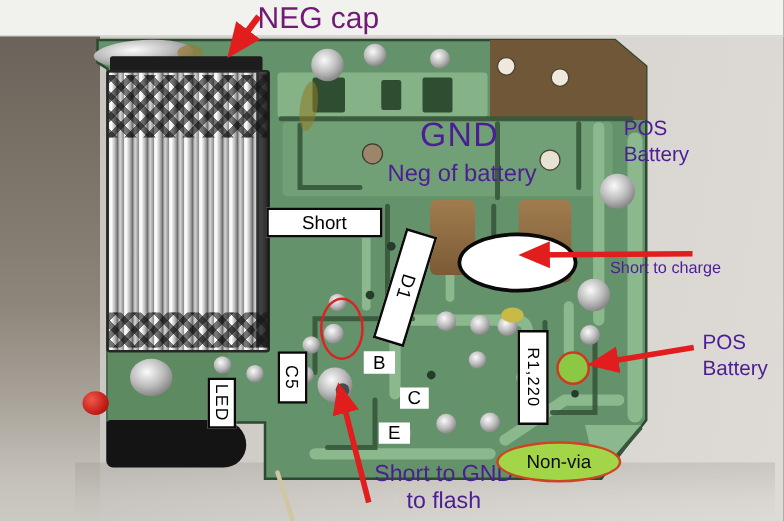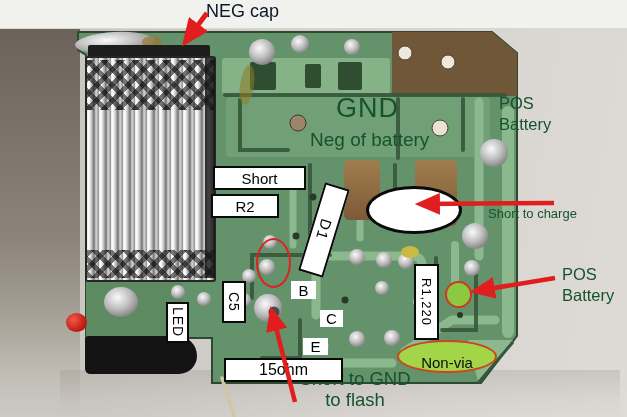--- a/index.html
+++ b/index.html
@@ -8,21 +8,21 @@
   .abs{position:absolute;}
   
   #bg-main{left:0;top:28px;width:627px;height:389px;
     background:linear-gradient(100deg,#c6c3be 0%,#d2cfca 45%,#d9d6d1 70%,#dedbd6 100%);}
   #bg-left{left:0;top:28px;width:80px;height:389px;
     background:linear-gradient(180deg,#6b635a 0%,#7d7569 30%,#8d857a 55%,#a8a298 75%,#c3bfb8 90%,#ccc9c3 100%);}
   #bg-bottomshadow{left:60px;top:370px;width:560px;height:47px;
     background:linear-gradient(180deg,rgba(140,135,128,.25),rgba(120,115,108,.05) 60%,rgba(255,255,255,0));}
   
   #banner{left:0;top:0;width:627px;height:28px;background:#f1f1ee;border-bottom:1px solid #d8d8d3;}
-  #neg-cap-label{left:206px;top:1px;font-size:18px;color:#0f172a;}
+  #neg-cap-label{left:206px;top:1px;font-size:24px;color:#701a75;}
   
   #lens{left:85px;top:56px;width:127px;height:222px;border:2px solid #262626;border-radius:3px;
     background:repeating-linear-gradient(90deg,#e9e9e9 0px,#ffffff 2px,#b6b6b6 5px,#6f6f6f 7px,#d8d8d8 9px,#8d8d8d 12px);}
   .teeth{left:0;width:127px;background:
     repeating-linear-gradient(135deg,rgba(10,10,10,.55) 0 5px,rgba(255,255,255,0) 5px 11px),
     repeating-linear-gradient(45deg,rgba(10,10,10,.55) 0 5px,rgba(255,255,255,0) 5px 11px);}
   #teeth-top{top:2px;height:50px;}
   #teeth-bottom{top:192px;height:28px;}
   #lens-cap{left:88px;top:45px;width:122px;height:13px;background:#1d1d1d;border-radius:2px;}
   #lens-side{left:205px;top:58px;width:10px;height:220px;background:rgba(22,22,22,.82);}
@@ -40,36 +40,36 @@
   #r2-box{left:211px;top:194px;width:64px;height:20px;}
   #d1-box{left:311px;top:184px;width:22px;height:88px;transform:rotate(17deg);}
   #c5-box{left:222px;top:281px;width:20px;height:38px;font-size:14px;}
   #led-box{left:166px;top:302px;width:19px;height:37px;font-size:14px;}
   #b-box{left:291px;top:281px;width:25px;height:18px;}
   #c-box{left:320px;top:310px;width:23px;height:17px;}
   #e-box{left:303px;top:338px;width:25px;height:17px;}
   #ohm-box{left:224px;top:358px;width:115px;height:20px;font-size:16px;}
   #r1-box{left:414px;top:264px;width:21px;height:72px;font-size:13px;}
   
-  .anno{color:#14532d;white-space:pre-line;}
+  .anno{color:#4c1d95;white-space:pre-line;}
   #gnd-label{left:336px;top:93px;font-size:27px;letter-spacing:1px;}
   #negbat-label{left:310px;top:129px;font-size:19px;}
   #posbat-top{left:499px;top:93px;font-size:16.5px;line-height:1.25;}
   #short-charge{left:488px;top:206px;font-size:13px;}
   #posbat-right{left:562px;top:264px;font-size:16.5px;line-height:1.25;}
   #short-gnd{left:288px;top:369px;width:134px;text-align:center;font-size:18.5px;line-height:1.12;}
   
   #white-ellipse{left:366px;top:186px;width:90px;height:42px;background:#fff;
     border:3px solid #0a0a0a;border-radius:50%;}
   #red-circle{left:256px;top:238px;width:31px;height:46px;border:2px solid #dd2222;
     border-radius:50%;background:transparent;}
   #green-dot{left:445px;top:281px;width:23px;height:23px;border-radius:50%;
     background:#8cc943;border:2px solid #cc3a22;}
-  #nonvia{left:397px;top:340px;width:96px;height:29px;border-radius:50%;
-    background:#a2d548;border:2px solid #cc4422;display:flex;align-items:flex-end;
+  #nonvia{left:397px;top:353px;width:96px;height:29px;border-radius:50%;
+    background:#a2d548;border:2px solid #cc4422;display:flex;align-items:center;
     justify-content:center;font-size:15px;color:#0c0c0c;}
   svg{display:block;}
 </style>
 </head>
 <body>
 
 <div id="stage">
 
   <div class="abs" id="bg-main"></div>
   <div class="abs" id="bg-left"></div>
@@ -201,28 +201,26 @@
 to flash</div>
 
   <div class="abs" id="white-ellipse"></div>
   <div class="abs" id="red-circle"></div>
   <div class="abs" id="green-dot"></div>
   <div class="abs" id="nonvia">
     <span>Non-via</span>
   </div>
 
   <div class="abs clabel" id="short-box">Short</div>
-  <div class="abs clabel" id="r2-box">R2</div>
   <div class="abs clabel vlabel" id="d1-box">D1</div>
   <div class="abs clabel vlabel" id="c5-box">C5</div>
   <div class="abs clabel vlabel" id="led-box">LED</div>
   <div class="abs nlabel" id="b-box">B</div>
   <div class="abs nlabel" id="c-box">C</div>
   <div class="abs nlabel" id="e-box">E</div>
-  <div class="abs clabel" id="ohm-box">15ohm</div>
   <div class="abs clabel vlabel" id="r1-box">R1,220</div>
 
   <svg class="abs" style="left:0;top:0;pointer-events:none;" width="627" height="417" viewBox="0 0 627 417">
     <defs>
       <marker id="ah" markerWidth="5.6" markerHeight="4.8" refX="4.2" refY="2.4" orient="auto">
         <path d="M0,0 L5.6,2.4 L0,4.8 Z" fill="#e11d1d"></path>
       </marker>
     </defs>
     <path d="M207,13 L186,41" stroke="#e11d1d" stroke-width="5" marker-end="url(#ah)"></path>
     <path d="M554,203 L421,204" stroke="#e11d1d" stroke-width="4.5" marker-end="url(#ah)"></path>

